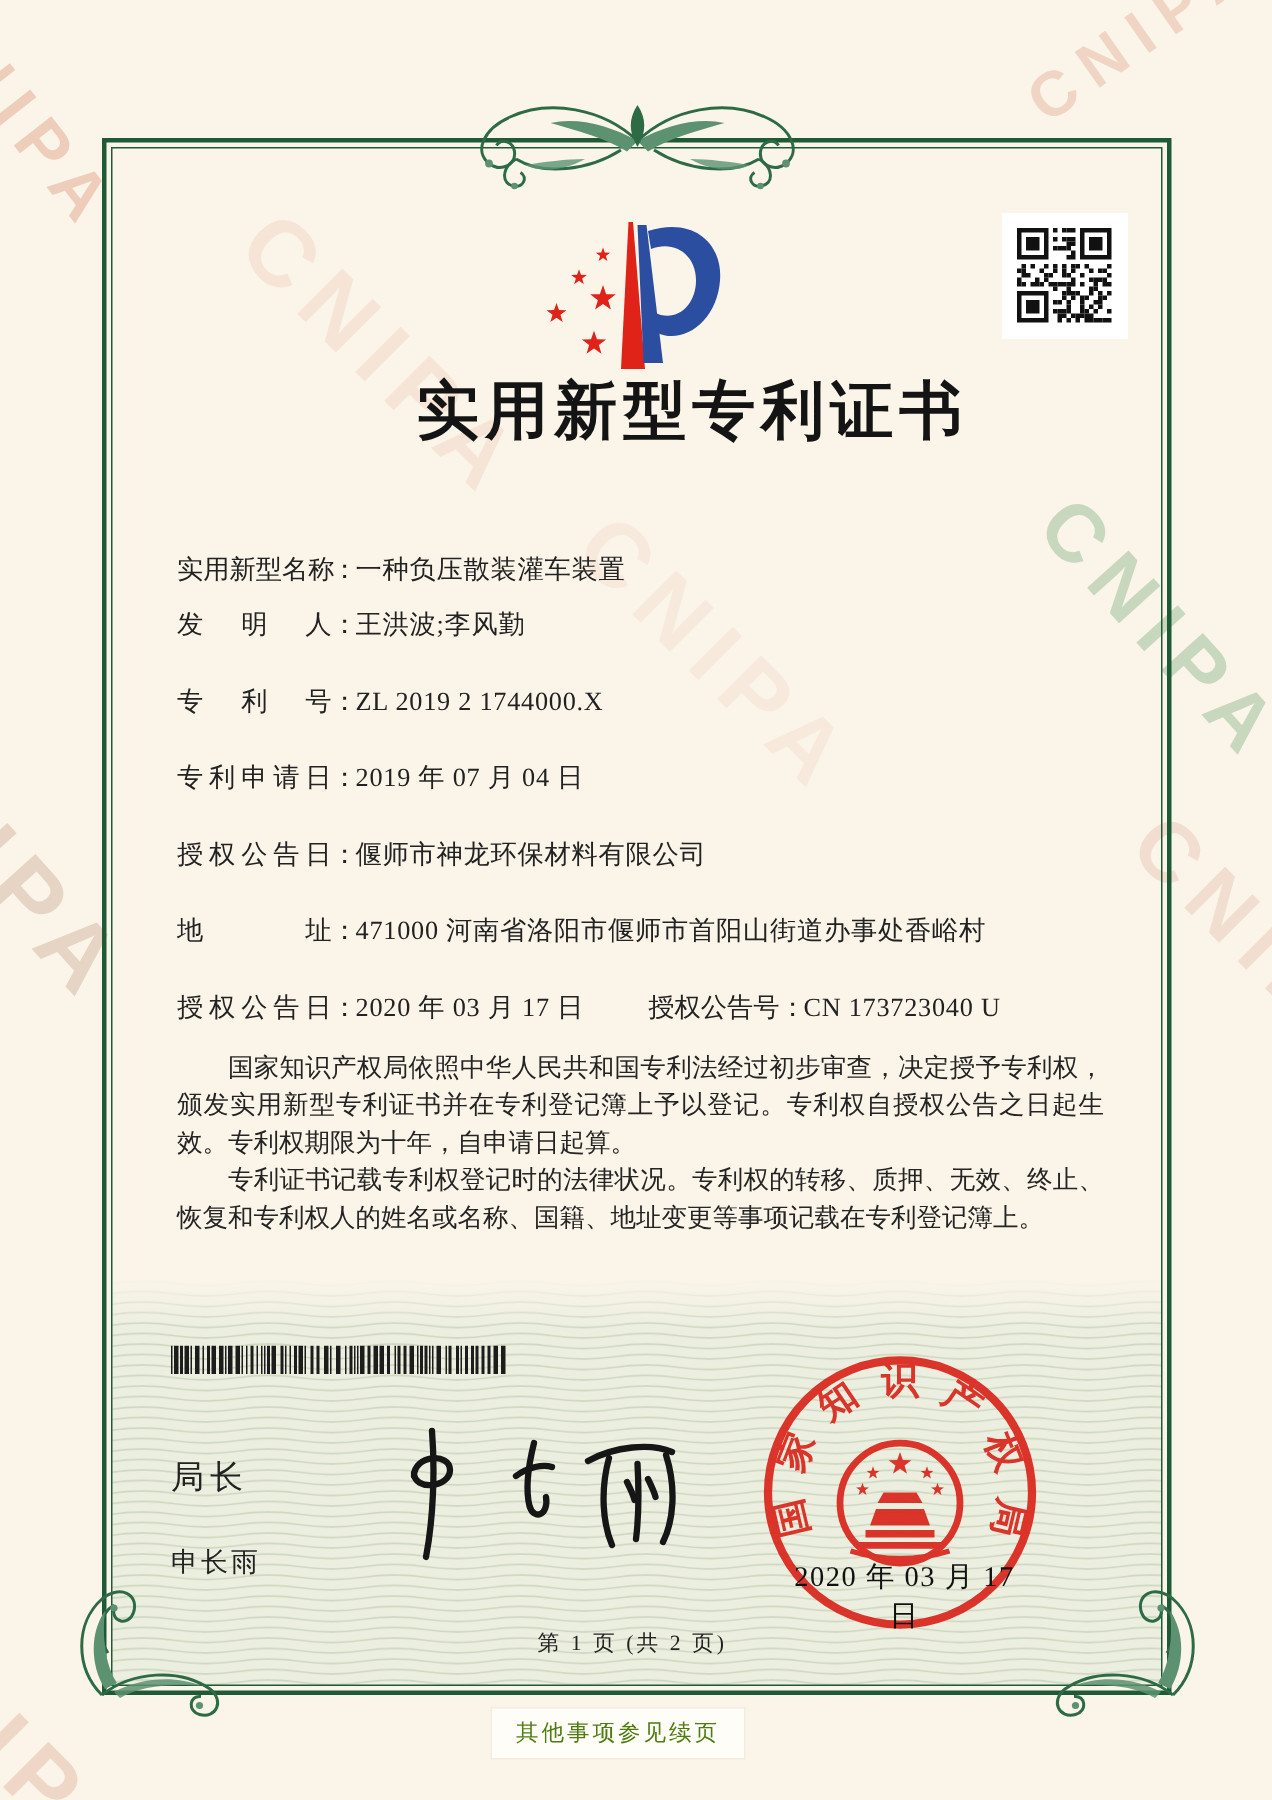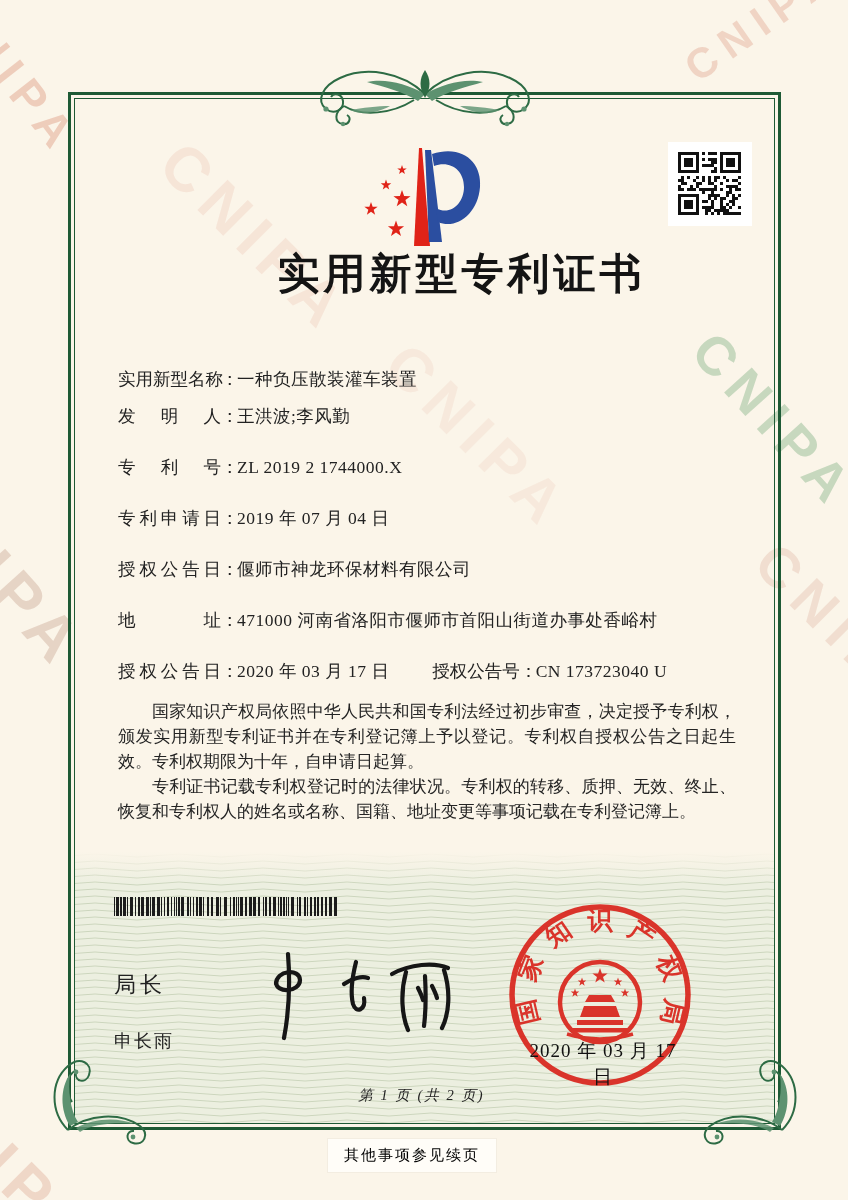--- a/index.html
+++ b/index.html
@@ -46,23 +46,23 @@
     font-size:17px;line-height:25px;text-align:justify;color:#242424;}
   .paras p{margin:0;text-indent:2em;}
   .barcode{position:absolute;left:114px;top:897px;z-index:4;}
   .signoff-title{position:absolute;left:114px;top:970px;font-size:22px;letter-spacing:4px;z-index:4;}
   .signoff-name{position:absolute;left:114px;top:1004px;font-size:18px;letter-spacing:2px;z-index:4;margin-top:25px;}
   .signature{position:absolute;left:248px;top:950px;z-index:4;}
   .seal{position:absolute;left:505px;top:900px;z-index:5;}
   .seal-date{position:absolute;left:518px;top:1038px;width:170px;text-align:center;
     font-size:19px;letter-spacing:1px;color:#111;z-index:6;}
   .page-info{position:absolute;left:68px;top:1086px;width:707px;text-align:center;
-    font-size:14.5px;letter-spacing:2px;z-index:4;font-style:italic;}
+    font-size:14.5px;letter-spacing:2px;z-index:4;}
   .note-box{position:absolute;left:328px;top:1139px;background:#fffdf8;
-    padding:7px 16px;font-size:15px;letter-spacing:2px;color:#000000;z-index:4;
+    padding:7px 16px;font-size:15px;letter-spacing:2px;color:#4d7c0f;z-index:4;
     box-shadow:0 0 0 1px rgba(0,0,0,0.03);}
 </style>
 </head>
 <body>
 
 <div class="page">
 
   <svg width="0" height="0" style="position:absolute" aria-hidden="true">
     <defs>
       <g id="star5">

